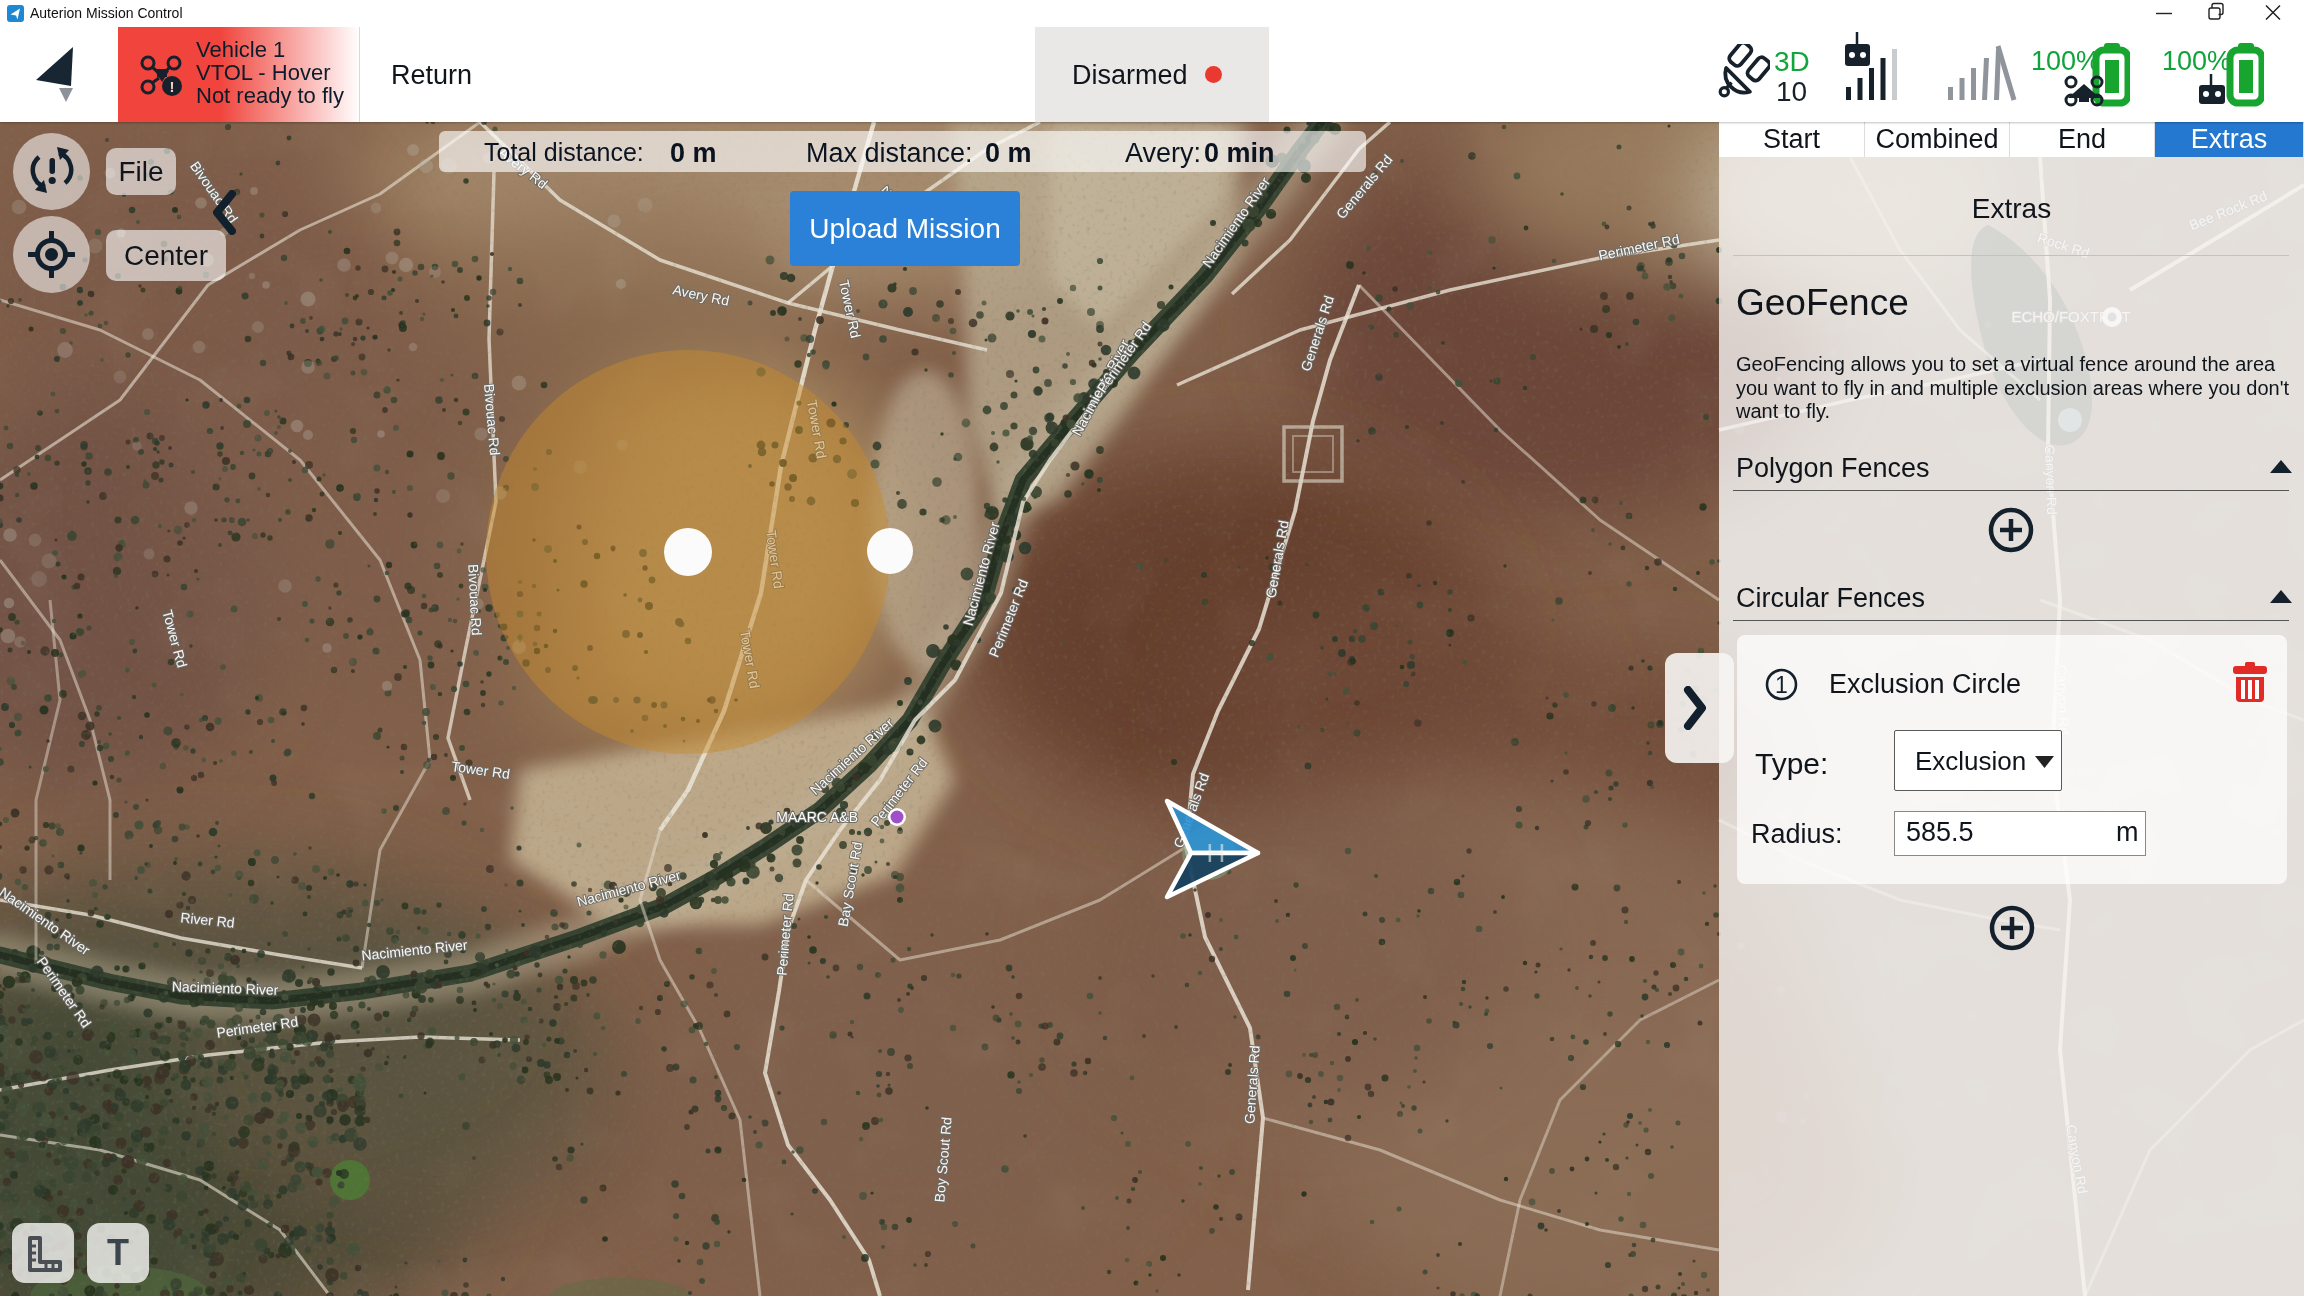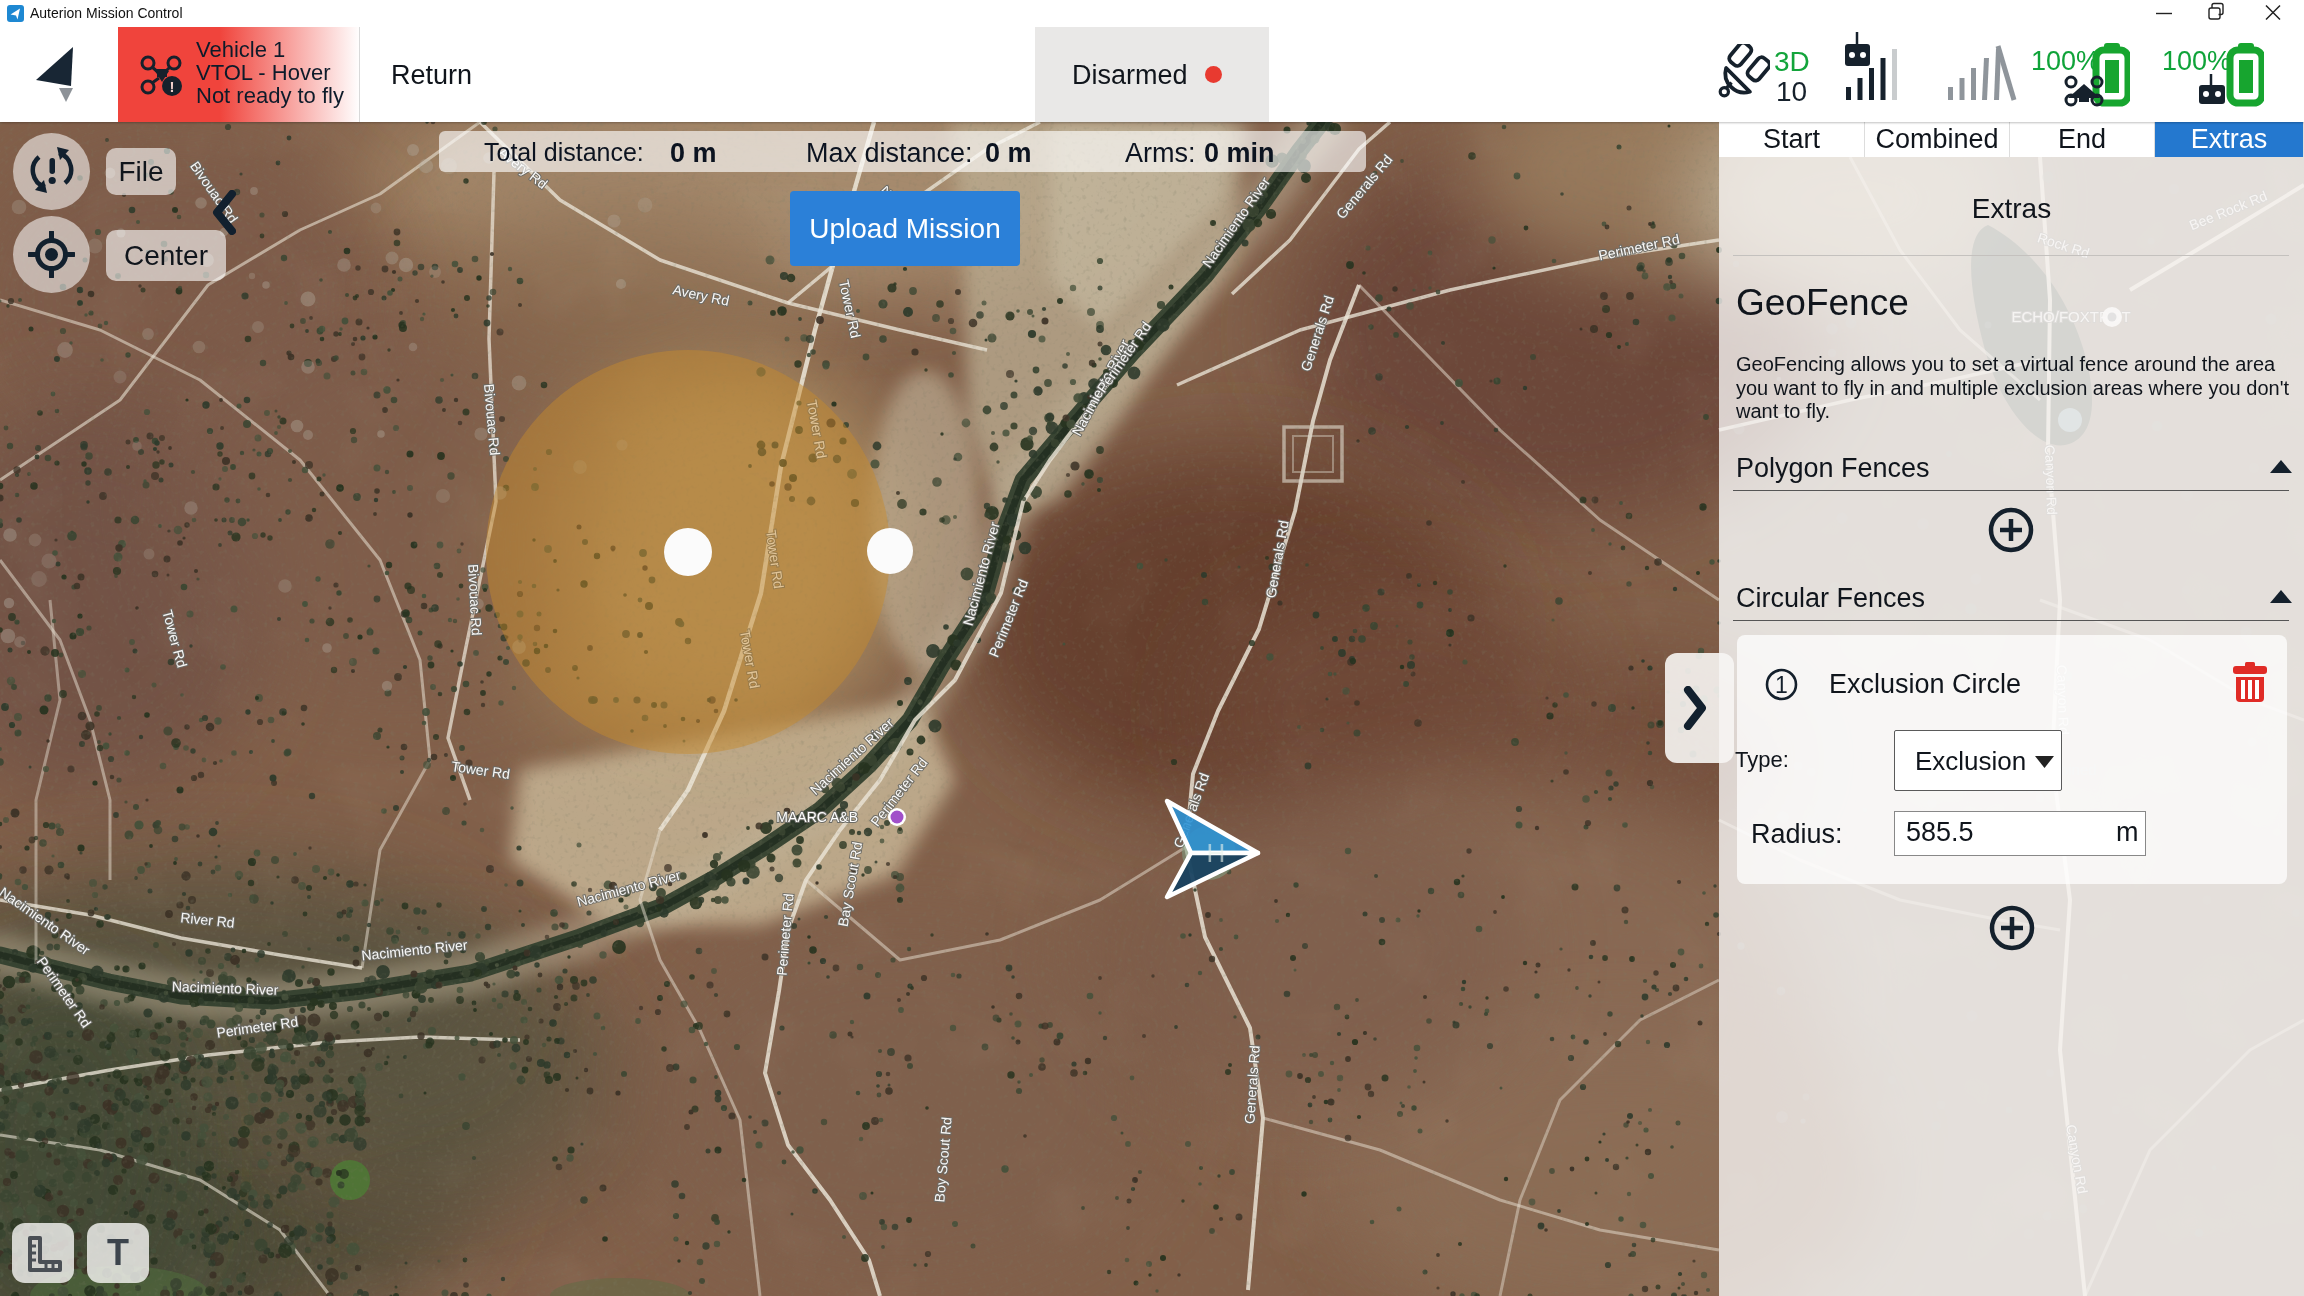--- a/index.html
+++ b/index.html
@@ -2786,21 +2786,21 @@
 <polygon points="1258,853 1191,853 1167,897" fill="#15405f" fill-opacity="0.92"></polygon>
 </g>
 <text x="1216" y="862" font-size="26" fill="#e8f2ec" opacity="0.6" text-anchor="middle" font-family="Liberation Sans, sans-serif">H</text>
 </svg>
 
 <div class="abs" style="left:439px;top:131px;width:927px;height:41px;background:rgba(255,255,255,0.63);border-radius:6px;z-index:10"></div>
 <div class="abs" style="left:484px;top:138px;font-size:25px;color:#0c1320;z-index:11">Total distance:</div>
 <div class="abs" style="left:670px;top:138px;font-size:27px;font-weight:bold;color:#0c1320;z-index:11">0 m</div>
 <div class="abs" style="left:806px;top:138px;font-size:27px;color:#0c1320;z-index:11">Max distance:</div>
 <div class="abs" style="left:985px;top:138px;font-size:27px;font-weight:bold;color:#0c1320;z-index:11">0 m</div>
-<div class="abs" style="left:1125px;top:138px;font-size:27px;color:#0c1320;z-index:11">Arms:</div>
+<div class="abs" style="left:1125px;top:138px;font-size:27px;color:#0c1320;z-index:11">Avery:</div>
 <div class="abs" style="left:1204px;top:138px;font-size:27px;font-weight:bold;color:#0c1320;z-index:11">0 min</div>
 
 <div class="abs" style="left:790px;top:191px;width:230px;height:75px;background:#2b80d8;border-radius:4px;z-index:10;color:#fff;font-size:28px;display:flex;align-items:center;justify-content:center">Upload Mission</div>
 
 <div class="abs" style="left:13px;top:133px;width:77px;height:77px;border-radius:50%;background:rgba(255,255,255,0.55);z-index:10"></div>
 <svg class="abs" style="left:29px;top:147px;z-index:11" width="46" height="46" viewBox="0 0 46 46">
  <g stroke="#12202e" stroke-width="4.5" fill="none">
   <path d="M16,40 A17.5,17.5 0 0 1 10,10"></path>
   <path d="M30,6 A17.5,17.5 0 0 1 36,36"></path>
  </g>
@@ -2882,21 +2882,21 @@
  <svg style="position:absolute;left:513px;top:540px" width="36" height="41" viewBox="0 0 36 41">
   <rect x="13" y="0" width="10" height="5" rx="1.5" fill="#e02b26"></rect>
   <rect x="1" y="4" width="34" height="8" rx="3" fill="#e02b26"></rect>
   <path d="M4,15 h28 v21 a4,4 0 0 1 -4,4 h-20 a4,4 0 0 1 -4,-4 Z" fill="#e02b26"></path>
   <g stroke="#fff" stroke-width="4">
           <line x1="11" y1="18" x2="11" y2="37"></line>
           <line x1="18" y1="18" x2="18" y2="37"></line>
           <line x1="25" y1="18" x2="25" y2="37"></line>
         </g>
  </svg>
- <div style="position:absolute;left:16px;top:625px;font-size:22px">Type:</div>
+ <div style="position:absolute;left:36px;top:625px;font-size:30px">Type:</div>
  <div style="position:absolute;left:175px;top:608px;width:168px;height:61px;background:#fff;border:1.5px solid #5a5a5a;border-radius:2px"></div>
  <div style="position:absolute;left:196px;top:624px;font-size:26px">Exclusion</div>
  <svg style="position:absolute;left:316px;top:634px" width="19" height="12">
         <polygon points="0,0 19,0 9.5,12" fill="#222"></polygon>
       </svg>
  <div style="position:absolute;left:32px;top:697px;font-size:27px">Radius:</div>
  <div style="position:absolute;left:175px;top:689px;width:252px;height:45px;background:#fff;border:1px solid #888"></div>
  <div style="position:absolute;left:187px;top:695px;font-size:27px">585.5</div>
  <div style="position:absolute;left:397px;top:695px;font-size:27px">m</div>
  <svg style="position:absolute;left:270px;top:783px" width="46" height="46" viewBox="0 0 46 46">

